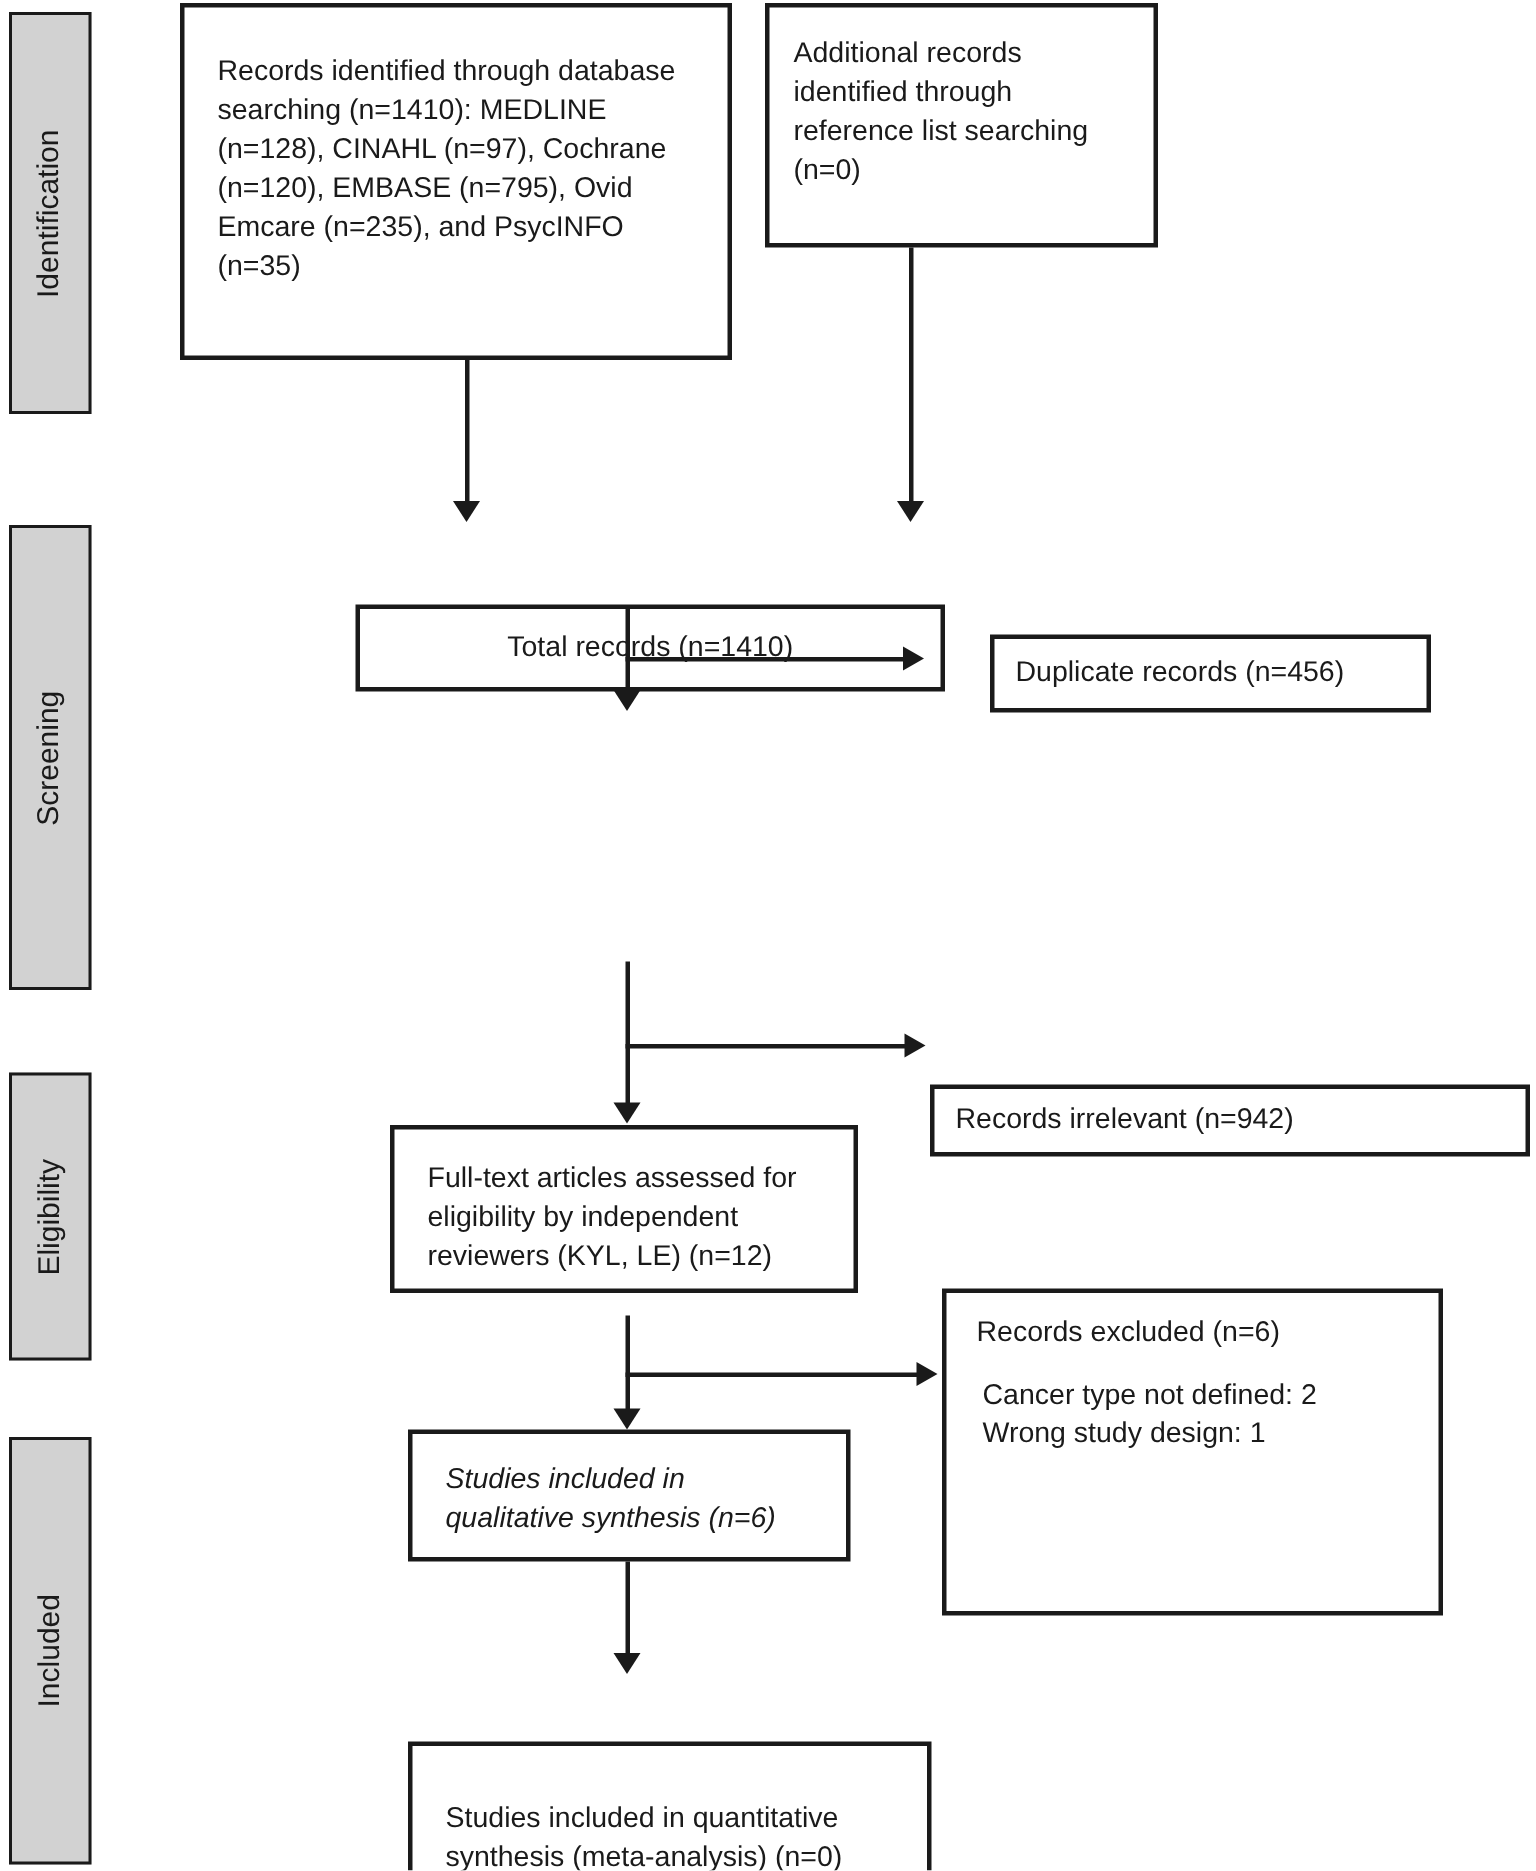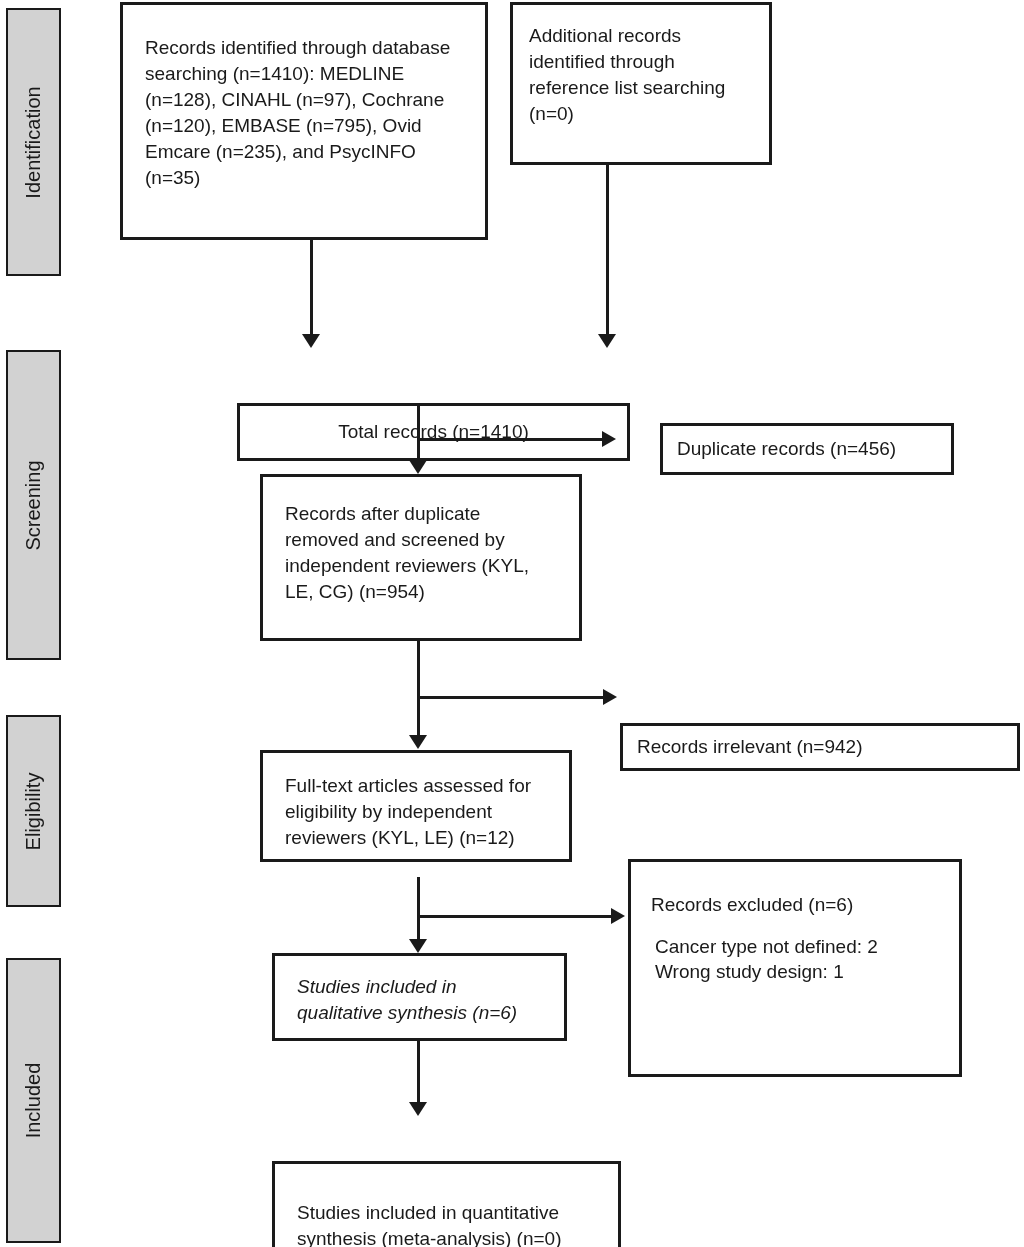--- a/index.html
+++ b/index.html
@@ -52,21 +52,21 @@
     border-right:9px solid transparent;
     border-top:14px solid var(--ink);
   }
   .ah-r{
     position:absolute;width:0;height:0;
     border-top:8px solid transparent;
     border-bottom:8px solid transparent;
     border-left:14px solid var(--ink);
   }
   
-  .excl-title{padding:14px 16px 0 20px;margin-top:16px;}
+  .excl-title{padding:14px 16px 0 20px;}
   .excl-reasons{
     margin:16px 14px 0 24px;
     line-height:25px;
   }
 </style>
 </head>
 <body>
 
 <div class="canvas">
 
@@ -84,21 +84,20 @@
   </div>
 
   <div class="fbox pad" style="left:120px;top:2px;width:368px;height:238px;padding-top:30px;">Records identified through database searching (n=1410): MEDLINE (n=128), CINAHL (n=97), Cochrane (n=120), EMBASE (n=795), Ovid Emcare (n=235), and PsycINFO (n=35)</div>
 
   <div class="fbox pad" style="left:510px;top:2px;width:262px;height:163px;padding-top:18px;padding-left:16px;">Additional records identified through reference list searching (n=0)</div>
 
   <div class="fbox center" style="left:237px;top:363px;width:393px;height:58px;margin-top:40px;">Total records (n=1410)</div>
 
   <div class="fbox vcenter" style="left:618px;top:423px;width:294px;height:52px;margin-left:42px;">Duplicate records (n=456)</div>
 
-  <div class="fbox pad" style="left:260px;top:474px;width:322px;height:167px;">Records after duplicate removed and screened by independent reviewers (KYL, LE, CG) (n=954)</div>
 
   <div class="fbox vcenter" style="left:620px;top:683px;width:400px;height:48px;margin-top:40px;">Records irrelevant (n=942)</div>
 
   <div class="fbox pad" style="left:260px;top:750px;width:312px;height:112px;padding-top:20px;">Full-text articles assessed for eligibility by independent reviewers (KYL, LE) (n=12)</div>
 
   <div class="fbox" style="left:628px;top:859px;width:334px;height:218px;">
     <div class="excl-title">Records excluded (n=6)</div>
     <div class="excl-reasons">
       <div>Cancer type not defined: 2</div>
       <div>Wrong study design: 1</div>

